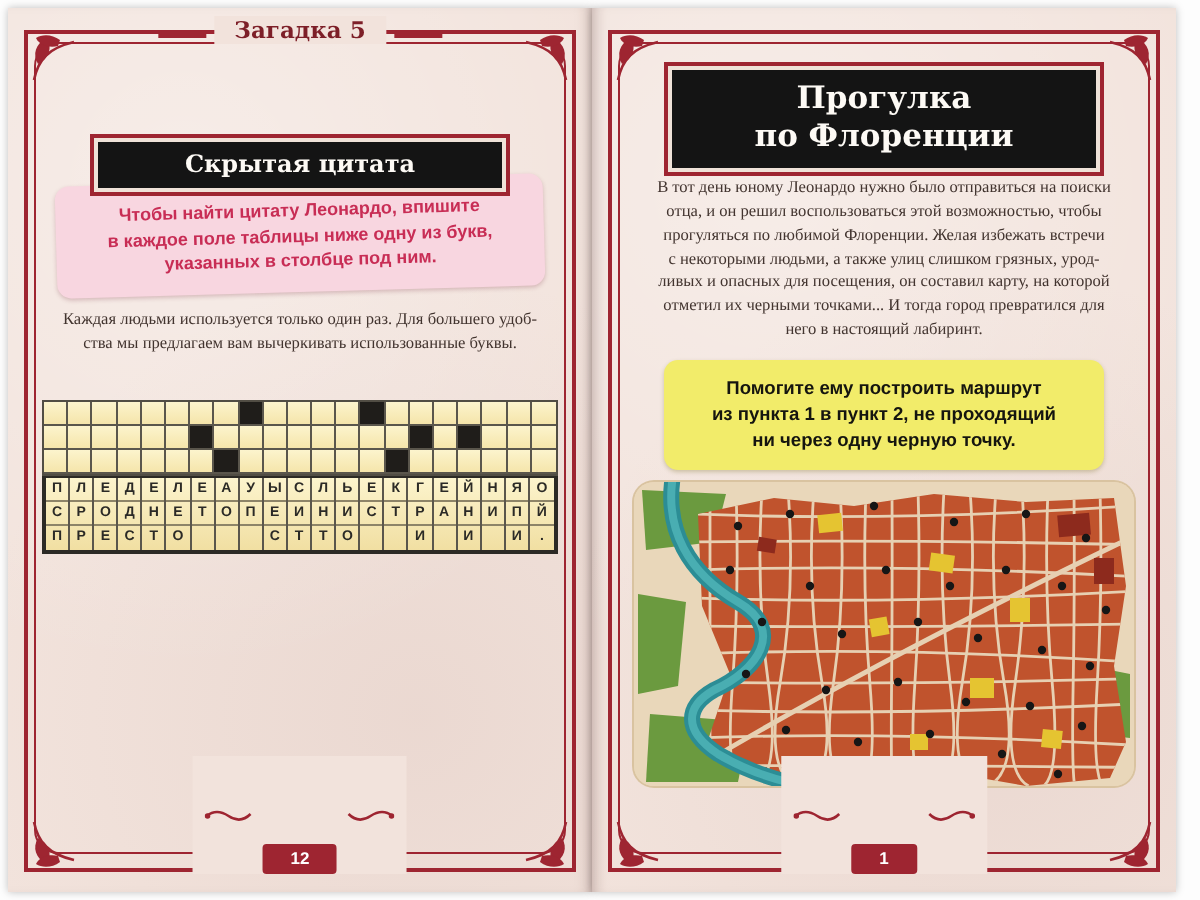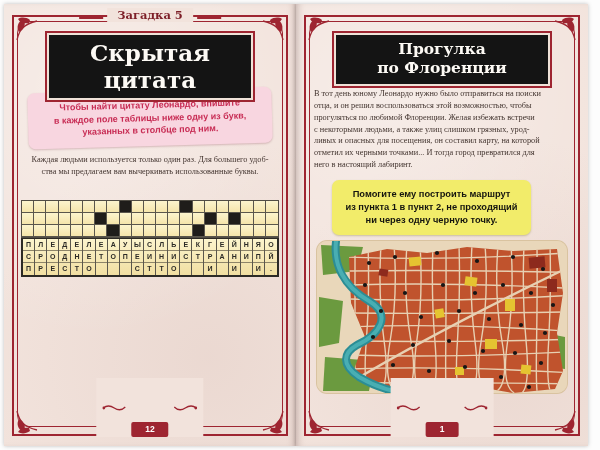--- a/index.html
+++ b/index.html
@@ -31,21 +31,21 @@
     background:var(--pagebg);padding:0 10px;z-index:4;
     font-family:"DejaVu Serif","Liberation Serif",serif;font-weight:bold;
     font-size:11.5px;color:#7d1f28;white-space:nowrap;}
   .riddle-label::before,.riddle-label::after{content:"";position:absolute;top:8px;width:24px;height:3px;background:var(--red);}
   .riddle-label::before{left:-28px;}
   .riddle-label::after{right:-28px;}
 
   .title-box{position:absolute;left:50%;transform:translateX(-50%);top:29px;
     background:#141414;color:#fdfaf5;border:2px solid #efe2d8;outline:2px solid var(--red);
     text-align:center;font-family:"DejaVu Serif","Liberation Serif",serif;font-weight:bold;z-index:5;}
-  .page.left .title-box{width:206px;font-size:23px;padding:4px 2px 5px;}
+  .page.left .title-box{width:206px;font-size:12px;padding:4px 2px 5px;margin-top:36px;}
   .page.right .title-box{width:216px;font-size:15.5px;line-height:1.25;padding:4px 2px 6px;white-space:pre-line;}
 
   
   .pink-box{position:absolute;left:24px;top:86px;width:244px;background:#f8d6e0;
     border-radius:7px;transform:rotate(-1.6deg);padding:9px 6px;z-index:2;
     color:#c82d55;font-weight:bold;font-size:9px;line-height:1.4;text-align:center;white-space:pre-line;
     box-shadow:0 1px 2px rgba(120,40,60,.25);}
   .note{position:absolute;left:20px;top:150px;width:252px;text-align:center;
     font-family:"Liberation Serif",serif;font-size:8.3px;line-height:1.5;color:var(--ink);white-space:pre-line;}
 
@@ -57,23 +57,23 @@
   .qgrid .cell.black{background:#1f1d1a;}
   .letter-bank{display:grid;grid-template-columns:repeat(21,1fr);border:2px solid #2c2a25;border-top:1px solid #2c2a25;}
   .lcol{display:flex;flex-direction:column;border-right:1px solid #5a564c;
     background:linear-gradient(180deg,#fcf4cd 0%,#f1dfa2 100%);}
   .lcol:last-child{border-right:none;}
   .lcol span{height:12px;line-height:12px;font-size:7px;font-weight:bold;color:#2b2a26;
     text-align:center;border-bottom:1px solid #8d8468;}
   .lcol span:last-child{border-bottom:none;}
 
   
-  .story{position:absolute;left:18px;top:84px;width:256px;text-align:left;
+  .story{position:absolute;left:18px;top:84px;width:256px;text-align:center;
     font-family:"Liberation Serif",serif;font-size:8.3px;line-height:1.43;color:var(--ink);white-space:pre-line;}
-  .task-box{position:absolute;left:36px;top:176px;width:199px;background:#f2ec6a;
+  .task-box{position:absolute;left:36px;top:176px;width:220px;background:#f2ec6a;
     border-radius:7px;padding:8px 4px;z-index:2;color:#15150f;font-weight:bold;
     font-size:9.3px;line-height:1.4;text-align:center;white-space:pre-line;
     box-shadow:0 1px 2px rgba(110,100,20,.3);}
   .map-wrap{position:absolute;left:21px;top:237px;width:250px;height:152px;border-radius:10px;
     overflow:hidden;background:#e9d7ba;box-shadow:0 0 0 1px #d9c3a0;z-index:2;}
 
   
   .pnum-wrap{position:absolute;bottom:9px;left:50%;transform:translateX(-50%);
     display:flex;align-items:center;gap:5px;background:var(--pagebg);padding:0 6px;z-index:6;}
   .pnum{min-width:24px;height:15px;background:var(--red);color:#fff;font-weight:bold;

